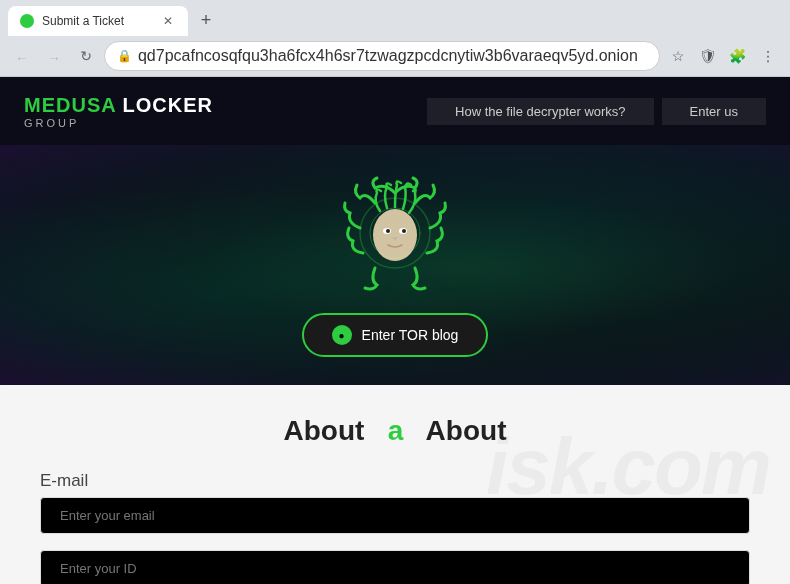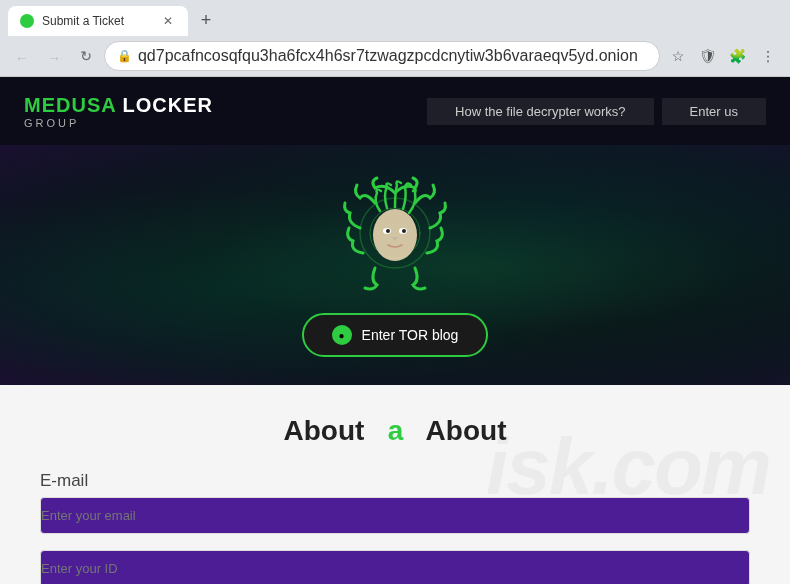--- a/index.html
+++ b/index.html
@@ -277,26 +277,26 @@
       margin-bottom: 16px;
     }
     .form-label {
       font-size: 17px;
       color: #444;
       margin-bottom: 6px;
       display: block;
     }
     .form-input {
       width: 100%;
-      padding: 10px 0;
+      padding: 10px 19px;
       border: 1px solid #ddd;
       border-radius: 4px;
       font-size: 13px;
       color: #888;
-      background: #4c1d95;
+      background: #000000;
       outline: none;
     }
   </style>
 </head>
 <body>
 
 <div>
 
   <div class="browser-chrome">
     <div class="tab-bar">

